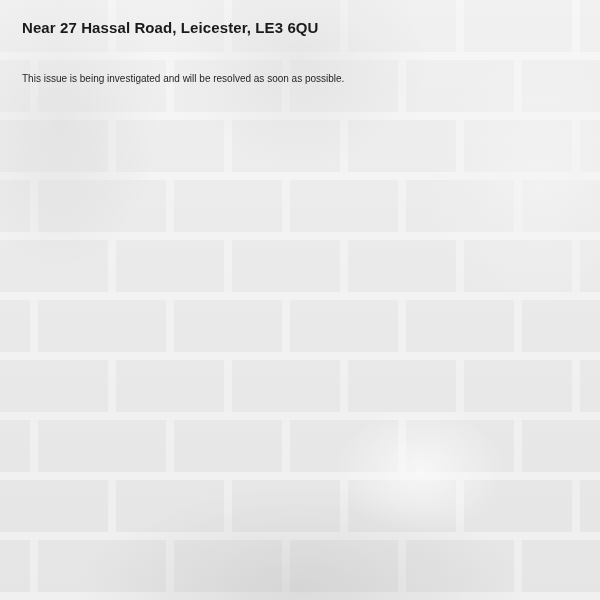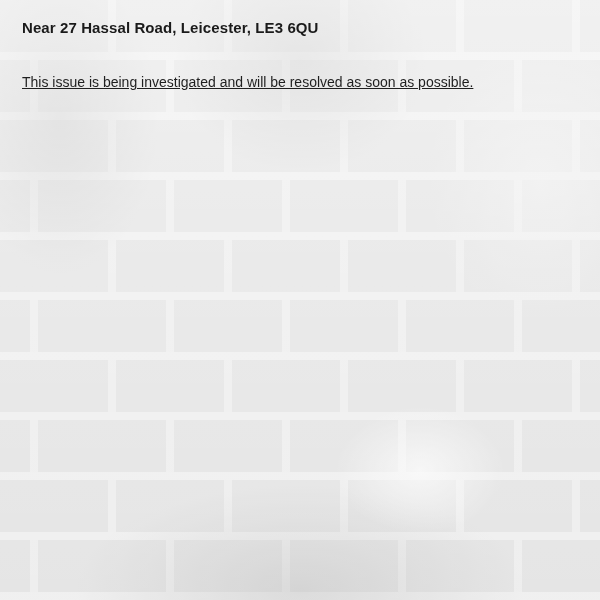--- a/index.html
+++ b/index.html
@@ -83,26 +83,25 @@
   }
   .title {
     font-size: 15px;
     font-weight: bold;
     color: #1a1a1a;
     letter-spacing: 0.1px;
     margin: 0 0 34px 0;
     line-height: 1.3;
   }
   .para {
-    font-size: 14px;
+    font-size: 10px;
     color: #1f1f1f;
     line-height: 1.45;
     margin: 0 0 24px 0;
     max-width: 545px;
-    text-decoration: underline;
   }
   .para:last-child { margin-bottom: 0; }
 </style>
 </head>
 <body>
 
 <div class="screenshot">
 
   <div class="photo">
     <div class="brick-rows"></div>

